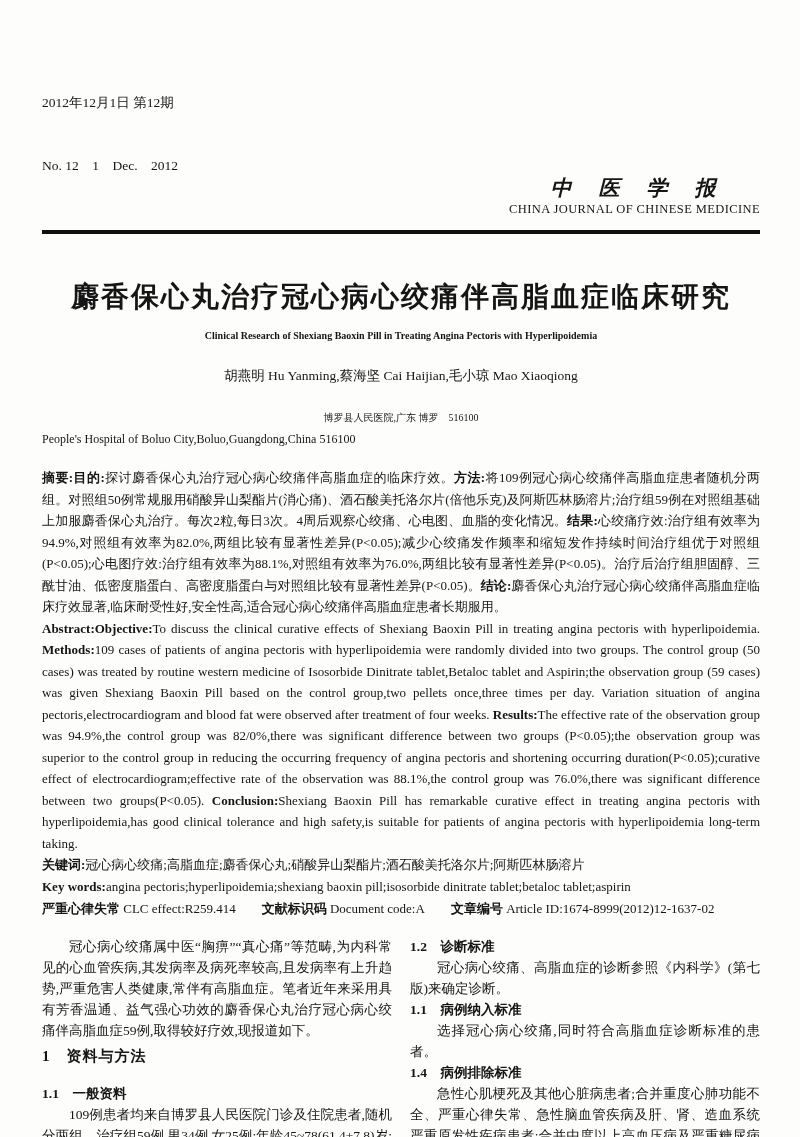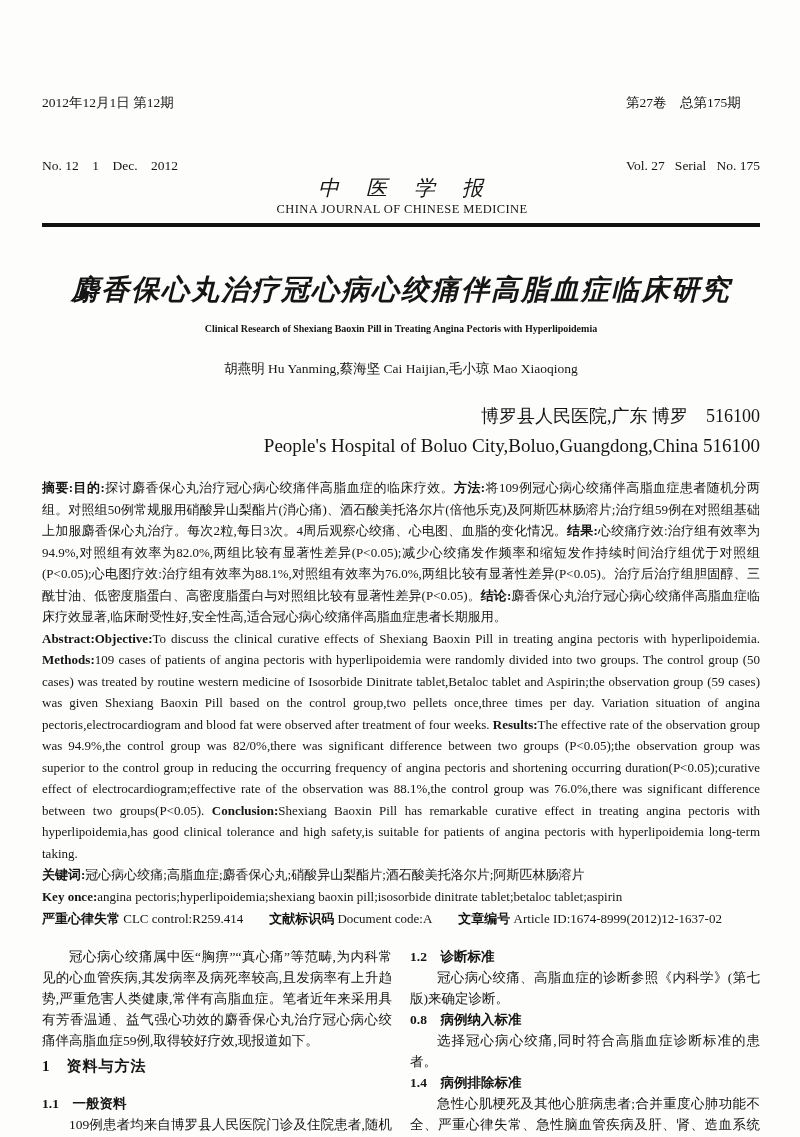--- a/index.html
+++ b/index.html
@@ -5,31 +5,31 @@
   * { margin:0; padding:0; box-sizing:border-box; }
   html,body { background:#ffffff; }
   .page {
     position:relative; width:800px; height:1137px; margin:0 auto;
     background:#fdfdfb; color:#151515; overflow:hidden;
     font-family:"Liberation Serif","DejaVu Serif",serif;
     padding:50px 40px 0 42px;
   }
   
   .jheader { display:flex; justify-content:space-between; align-items:flex-end;
-             border-bottom:4px solid #111; padding-bottom:5px;gap:12px; }
+             border-bottom:4px solid #111; padding-bottom:12px;gap:12px; }
   .jh-side { font-size:13.5px; line-height:21px; white-space:pre; }
   .jh-center { text-align:center; }
-  .jh-name { font-size:21px; font-weight:normal; font-style:italic; letter-spacing:3px; line-height:24px; }
+  .jh-name { font-size:21px; font-weight:bold; font-style:italic; letter-spacing:3px; line-height:24px; }
   .jh-name-en { font-size:12.5px; font-weight:normal; letter-spacing:0.4px; line-height:18px; }
   
-  .title-cn { margin-top:44px; text-align:center; font-size:28px; font-weight:bold; letter-spacing:2px;font-style:italic; }
+  .title-cn { margin-top:44px; text-align:center; font-size:28px; font-weight:bold; letter-spacing:2px; }
   .title-en { margin-top:14px; text-align:center; font-size:10px; font-weight:bold; }
   .authors  { margin-top:26px; text-align:center; font-size:13.5px; }
-  .affil-cn { margin-top:26px; text-align:right; font-size:18px; }
-  .affil-en { margin-top:7px; text-align:right; font-size:19px; }
+  .affil-cn { margin-top:26px; text-align:center; font-size:10px; }
+  .affil-en { margin-top:7px; text-align:left; font-size:12px; }
   
   .abstract-block { margin-top:20px; font-size:13px; line-height:21.5px; text-align:justify; }
   .b { font-weight:bold; }
   .meta-line { margin-top:1px; font-size:13px; }
   .meta-group { margin-right:26px; }
   
   .columns { display:flex; gap:18px; margin-top:16px; }
   .col { width:350px; font-size:13.5px; line-height:21px; text-align:justify; }
   .para { text-indent:2em; }
   .sec1 { font-size:15px; font-weight:bold; margin:5px 0 16px; letter-spacing:1px; }
@@ -42,56 +42,52 @@
 
   <div class="jheader">
     <div class="jh-side">
       <div>2012年12月1日 第12期</div>
       <div>No. 12    1    Dec.    2012</div>
     </div>
     <div class="jh-center">
       <div class="jh-name">中　医　学　报</div>
       <div class="jh-name-en">CHINA JOURNAL OF CHINESE MEDICINE</div>
     </div>
-    <div class="jh-side">
-      <div>第27卷　总第175期</div>
-      <div>Vol. 27   Serial   No. 175</div>
-    </div>
   </div>
 
   <h1 class="title-cn">麝香保心丸治疗冠心病心绞痛伴高脂血症临床研究</h1>
   <h2 class="title-en">Clinical Research of Shexiang Baoxin Pill in Treating Angina Pectoris with Hyperlipoidemia</h2>
 
   <div class="authors">胡燕明 Hu Yanming,蔡海坚 Cai Haijian,毛小琼 Mao Xiaoqiong</div>
   <div class="affil-cn">博罗县人民医院,广东 博罗　516100</div>
   <div class="affil-en">People's Hospital of Boluo City,Boluo,Guangdong,China 516100</div>
 
   <div class="abstract-block">
     <p><span class="b">摘要:</span><span class="b">目的:</span><span>探讨麝香保心丸治疗冠心病心绞痛伴高脂血症的临床疗效。</span><span class="b">方法:</span><span>将109例冠心病心绞痛伴高脂血症患者随机分两组。对照组50例常规服用硝酸异山梨酯片(消心痛)、酒石酸美托洛尔片(倍他乐克)及阿斯匹林肠溶片;治疗组59例在对照组基础上加服麝香保心丸治疗。每次2粒,每日3次。4周后观察心绞痛、心电图、血脂的变化情况。</span><span class="b">结果:</span><span>心绞痛疗效:治疗组有效率为94.9%,对照组有效率为82.0%,两组比较有显著性差异(P&lt;0.05);减少心绞痛发作频率和缩短发作持续时间治疗组优于对照组(P&lt;0.05);心电图疗效:治疗组有效率为88.1%,对照组有效率为76.0%,两组比较有显著性差异(P&lt;0.05)。治疗后治疗组胆固醇、三酰甘油、低密度脂蛋白、高密度脂蛋白与对照组比较有显著性差异(P&lt;0.05)。</span><span class="b">结论:</span><span>麝香保心丸治疗冠心病心绞痛伴高脂血症临床疗效显著,临床耐受性好,安全性高,适合冠心病心绞痛伴高脂血症患者长期服用。</span></p>
 
     <p><span class="b">Abstract:</span><span class="b">Objective:</span><span>To discuss the clinical curative effects of Shexiang Baoxin Pill in treating angina pectoris with hyperlipoidemia. </span><span class="b">Methods:</span><span>109 cases of patients of angina pectoris with hyperlipoidemia were randomly divided into two groups. The control group (50 cases) was treated by routine western medicine of Isosorbide Dinitrate tablet,Betaloc tablet and Aspirin;the observation group (59 cases) was given Shexiang Baoxin Pill based on the control group,two pellets once,three times per day. Variation situation of angina pectoris,electrocardiogram and blood fat were observed after treatment of four weeks. </span><span class="b">Results:</span><span>The effective rate of the observation group was 94.9%,the control group was 82/0%,there was significant difference between two groups (P&lt;0.05);the observation group was superior to the control group in reducing the occurring frequency of angina pectoris and shortening occurring duration(P&lt;0.05);curative effect of electrocardiogram;effective rate of the observation was 88.1%,the control group was 76.0%,there was significant difference between two groups(P&lt;0.05). </span><span class="b">Conclusion:</span><span>Shexiang Baoxin Pill has remarkable curative effect in treating angina pectoris with hyperlipoidemia,has good clinical tolerance and high safety,is suitable for patients of angina pectoris with hyperlipoidemia long-term taking.</span></p>
 
     <p><span class="b">关键词:</span><span>冠心病心绞痛;高脂血症;麝香保心丸;硝酸异山梨酯片;酒石酸美托洛尔片;阿斯匹林肠溶片</span></p>
 
-    <p><span class="b">Key once:</span><span>angina pectoris;hyperlipoidemia;shexiang baoxin pill;isosorbide dinitrate tablet;betaloc tablet;aspirin</span></p>
+    <p><span class="b">Key words:</span><span>angina pectoris;hyperlipoidemia;shexiang baoxin pill;isosorbide dinitrate tablet;betaloc tablet;aspirin</span></p>
 
-    <p class="meta-line"><span class="meta-group"><span class="b">严重心律失常</span><span> CLC control:R259.414</span></span><span class="meta-group"><span class="b">文献标识码</span><span> Document code:A</span></span><span><span class="b">文章编号</span><span> Article ID:1674-8999(2012)12-1637-02</span></span></p>
+    <p class="meta-line"><span class="meta-group"><span class="b">严重心律失常</span><span> CLC effect:R259.414</span></span><span class="meta-group"><span class="b">文献标识码</span><span> Document code:A</span></span><span><span class="b">文章编号</span><span> Article ID:1674-8999(2012)12-1637-02</span></span></p>
   </div>
 
   <div class="columns">
     <div class="col">
       <p class="para">冠心病心绞痛属中医“胸痹”“真心痛”等范畴,为内科常见的心血管疾病,其发病率及病死率较高,且发病率有上升趋势,严重危害人类健康,常伴有高脂血症。笔者近年来采用具有芳香温通、益气强心功效的麝香保心丸治疗冠心病心绞痛伴高脂血症59例,取得较好疗效,现报道如下。</p>
       <h3 class="sec1">1　资料与方法</h3>
       <h4 class="sec2">1.1　一般资料</h4>
       <p class="para">109例患者均来自博罗县人民医院门诊及住院患者,随机分两组。治疗组59例,男34例,女25例;年龄45~78(61.4±7.8)岁;病程4个月~7 a,平均2.57 a;稳定型心绞痛42例,不稳定型心绞痛17例;单纯总胆固醇(TC)升高13例,单纯三酰甘油(TG)升高20例,TC、TG均升高26例,低密度脂蛋白(LDL-C)升高31例,高密度脂蛋白(HDL-C)降低23例;伴有心功能不全14例,室性期前收缩19例,高血压11例,糖尿病9例。对照组50例,男30例,女20例;年龄46~77(61.4±7.6)岁;病程4个月~8 a,平均2.63 a;稳定型心绞痛31例,不稳定型心绞痛19例;单纯TC升高12例,单纯TG升高14例,TC、TG都升高24例,LDL-C升高28例,HDL-C降低20例;伴有心功能不全13例,室性期前收缩17例,高血压9例,糖尿病8例。两组患者一般资料经统计学处理,无显著性差异(P&gt;0.05),具有可比性。</p>
     </div>
     <div class="col">
       <h4 class="sec2">1.2　诊断标准</h4>
       <p class="para">冠心病心绞痛、高脂血症的诊断参照《内科学》(第七版)来确定诊断。</p>
-      <h4 class="sec2">0.8　病例纳入标准</h4>
+      <h4 class="sec2">1.1　病例纳入标准</h4>
       <p class="para">选择冠心病心绞痛,同时符合高脂血症诊断标准的患者。</p>
       <h4 class="sec2">1.4　病例排除标准</h4>
       <p class="para">急性心肌梗死及其他心脏病患者;合并重度心肺功能不全、严重心律失常、急性脑血管疾病及肝、肾、造血系统严重原发性疾病患者;合并中度以上高血压病及严重糖尿病患者;重度神经官能症或更年期综合征患者;妊娠、哺乳期妇女,不合作或资料不全者。</p>
 
     </div>
   </div>
 
 </div>
 
 </body></html>

